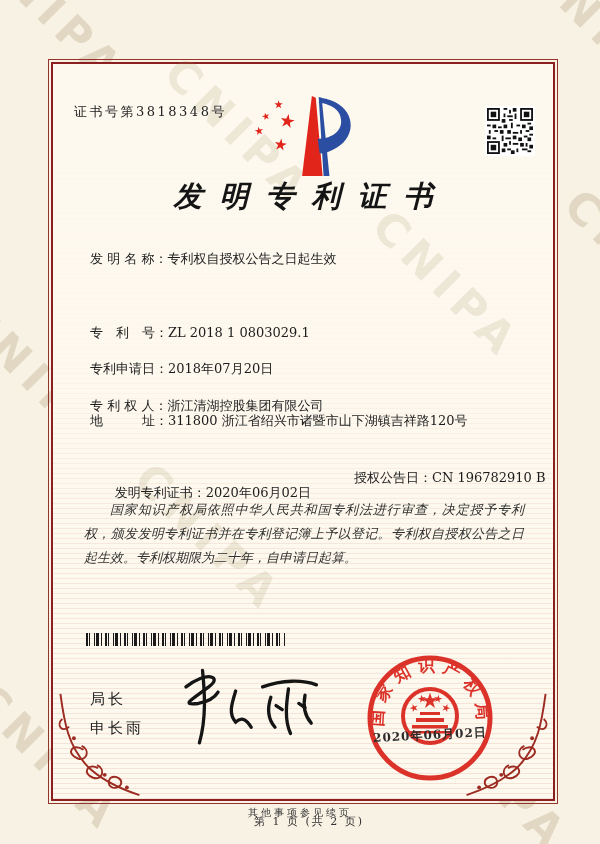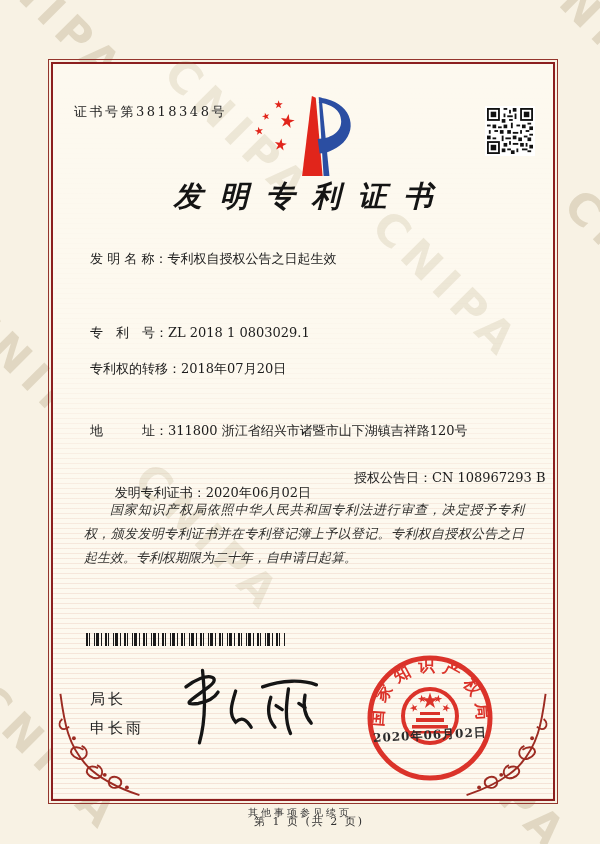--- a/index.html
+++ b/index.html
@@ -165,25 +165,26 @@
             <rect x="19" y="22" width="3" height="1"></rect>
             <rect x="22" y="23" width="2" height="1"></rect>
         </g>
       </svg>
     </div>
 
     <div class="abs title" style="top:113px;font-style:italic;">发明专利证书</div>
 
     <div class="abs frow" style="top:186px;"><span class="lab">发 明 名 称：</span><span class="val">专利权自授权公告之日起生效</span></div>
     <div class="abs frow" style="top:260px;"><span class="lab">专　利　号：</span><span class="val">ZL 2018 1 0803029.1</span></div>
-    <div class="abs frow" style="top:296px;"><span class="lab">专利权的转移：</span><span class="val">2018年07月20日</span></div>
-    <div class="abs frow" style="top:358px;text-align:center;"><span class="lab">地　　　址：</span><span class="val">311800 浙江省绍兴市诸暨市山下湖镇吉祥路120号</span></div>
+    <div class="abs frow" style="top:296px;"><span class="lab">专利申请日：</span><span class="val">2018年07月20日</span></div>
+    <div class="abs frow" style="top:333px;"><span class="lab">专 利 权 人：</span><span class="val">浙江清湖控股集团有限公司</span></div>
+    <div class="abs frow" style="top:348px;text-align:center;"><span class="lab">地　　　址：</span><span class="val">311800 浙江省绍兴市诸暨市山下湖镇吉祥路120号</span></div>
     <div class="abs frow" style="top:405px;">
       <span class="lab">发明专利证书：</span><span class="val">2020年06月02日</span>
-      <span class="abs" style="left:264px;top:0;"><span class="lab">授权公告日：</span><span class="val">CN 108967293 B</span></span>
+      <span class="abs" style="left:264px;top:0;"><span class="lab">授权公告日：</span><span class="val">CN 196782910 B</span></span>
     </div>
 
     <div class="abs legal" style="top:424px;">
       <p>国家知识产权局依照中华人民共和国专利法进行审查，决定授予专利权，颁发发明专利证书并在专利登记簿上予以登记。专利权自授权公告之日起生效。专利权期限为二十年，自申请日起算。</p>
     </div>
 
     <div class="abs barcode" style="left:33px;top:569px;"></div>
 
     <div class="abs signer" style="left:37px;top:626px;">局长</div>
     <div class="abs signer" style="left:37px;top:655px;">申长雨</div>

